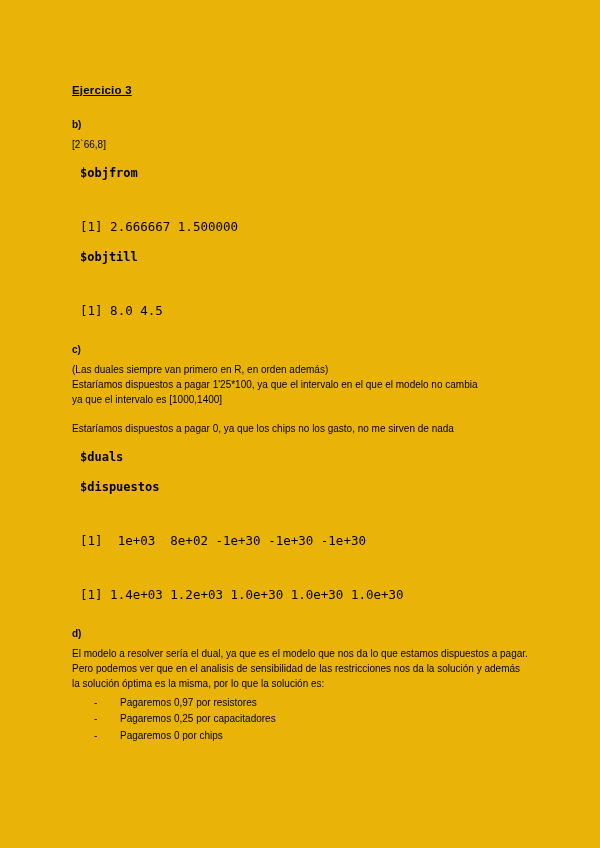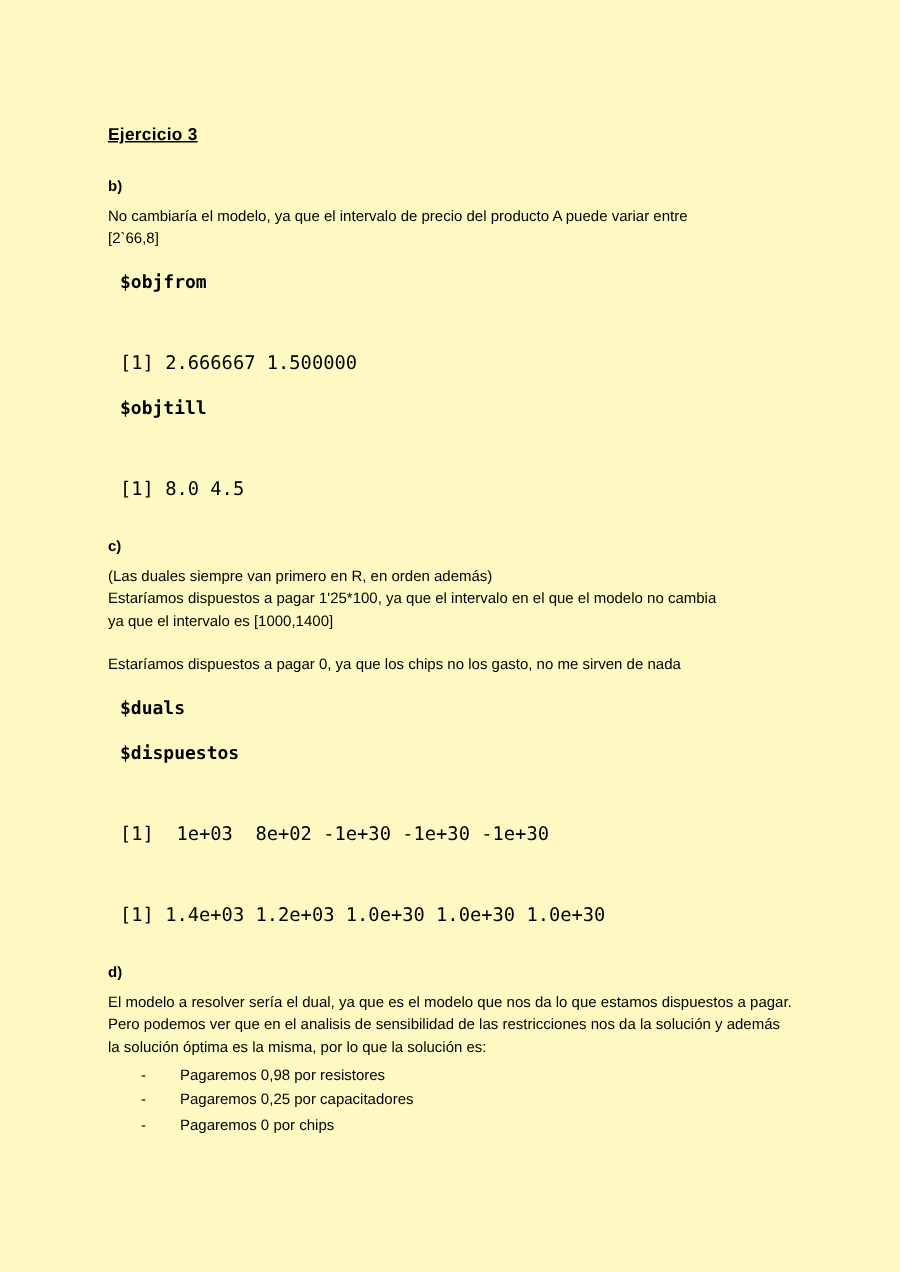--- a/index.html
+++ b/index.html
@@ -11,21 +11,21 @@
     height: 848px;
     background: #ffffff;
     font-family: "Liberation Sans", sans-serif;
     color: #000000;
     overflow: hidden;
   }
   .page {
     position: relative;
     width: 600px;
     height: 848px;
-    background: #fef9c3;
+    background: #eab308;
     box-sizing: border-box;
     padding: 84px 70px 0 72px;
   }
   .doc-title {
     font-size: 11.5px;
     font-weight: bold;
     text-decoration: underline;
     letter-spacing: 0.2px;
     margin: 0 0 22px 0;
   }
@@ -83,21 +83,20 @@
   }
 </style>
 </head>
 <body>
 
 <div class="page">
 
   <h1 class="doc-title">Ejercicio 3</h1>
 
   <div class="section-label">b)</div>
-  <p class="para tight">No cambiaría el modelo, ya que el intervalo de precio del producto A puede variar entre</p>
   <p class="para">[2`66,8]</p>
 
   <div class="code-group">
     <div class="code-head">$objfrom</div>
     <div class="code-line">[1] 2.666667 1.500000</div>
   </div>
 
   <div class="code-group">
     <div class="code-head">$objtill</div>
     <div class="code-line">[1] 8.0 4.5</div>
@@ -124,18 +123,18 @@
   <div class="code-group">
     <div class="code-line">[1] 1.4e+03 1.2e+03 1.0e+30 1.0e+30 1.0e+30</div>
   </div>
 
   <div class="spacer-lg"></div>
 
   <div class="section-label">d)</div>
   <p class="para">El modelo a resolver sería el dual, ya que es el modelo que nos da lo que estamos dispuestos a pagar. Pero podemos ver que en el analisis de sensibilidad de las restricciones nos da la solución y además la solución óptima es la misma, por lo que la solución es:</p>
 
   <ul class="bullets">
-    <li><span class="dash">-</span><span>Pagaremos 0,98 por resistores</span></li>
+    <li><span class="dash">-</span><span>Pagaremos 0,97 por resistores</span></li>
     <li><span class="dash">-</span><span>Pagaremos 0,25 por capacitadores</span></li>
     <li><span class="dash">-</span><span>Pagaremos 0 por chips</span></li>
   </ul>
 
 </div>
 
 </body></html>

